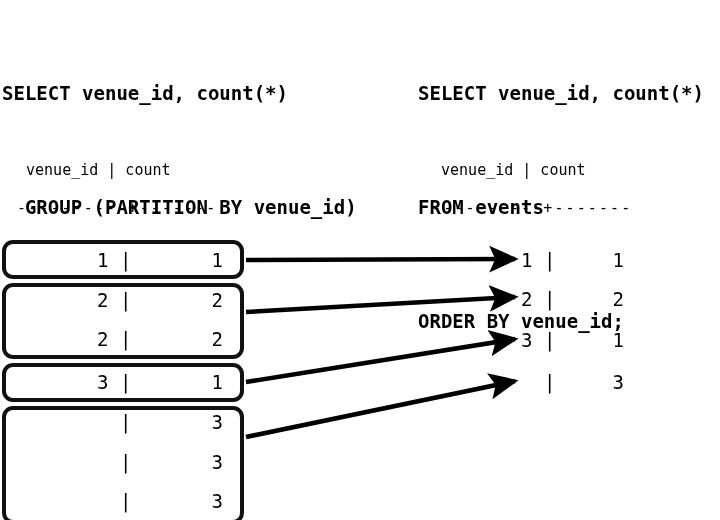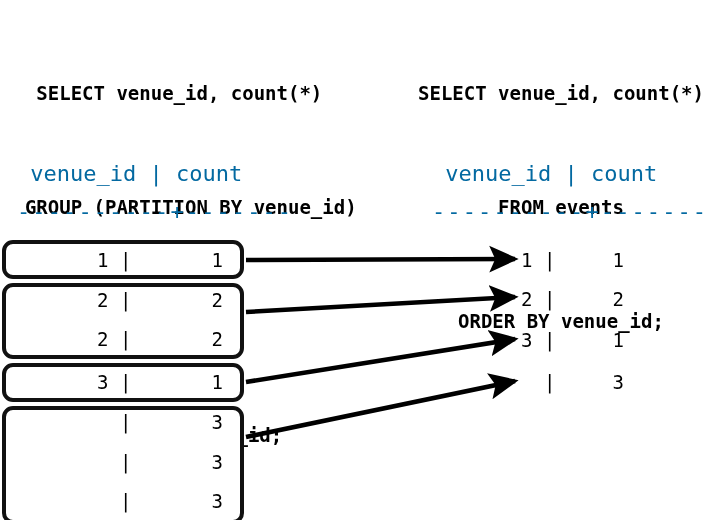--- a/index.html
+++ b/index.html
@@ -23,30 +23,30 @@
     white-space: pre;
     font-family: "DejaVu Sans Mono", "Liberation Mono", monospace;
     font-weight: 700;
     font-size: 19px;
     line-height: 38px;
     letter-spacing: 0px;
     color: #000000;
   }
   #sql-left  { left: 2px;   top: -2px; }
   #sql-right { left: 418px; top: -2px; }
-  .sql-line { display: block; height: 38px; text-align: center; }
+  .sql-line { display: block; height: 38px; }
 
   
   .tbl-text {
     position: absolute;
     white-space: pre;
     font-family: "DejaVu Sans Mono", "Liberation Mono", monospace;
     font-weight: 400;
-    font-size: 22px;
-    color: #0369a1;
+    font-size: 15px;
+    color: #000000;
   }
 
   .hdr-left   { left: 17px;  top: 161px; }
   .sep-left   { left: 17px;  top: 199px; letter-spacing: 2.1px; }
   .hdr-right  { left: 432px; top: 161px; }
   .sep-right  { left: 432px; top: 199px; letter-spacing: 2.1px; }
 
   
   .group-box {
     position: absolute;

